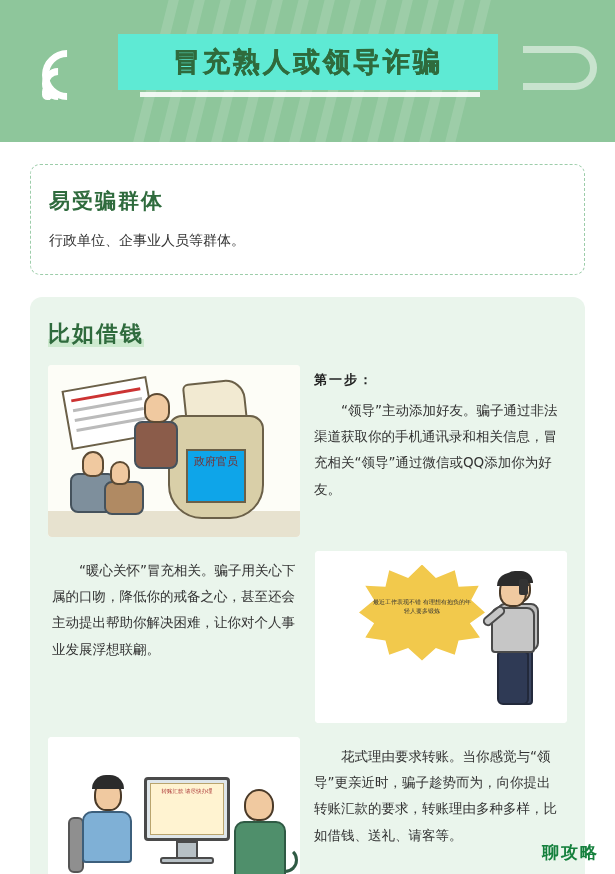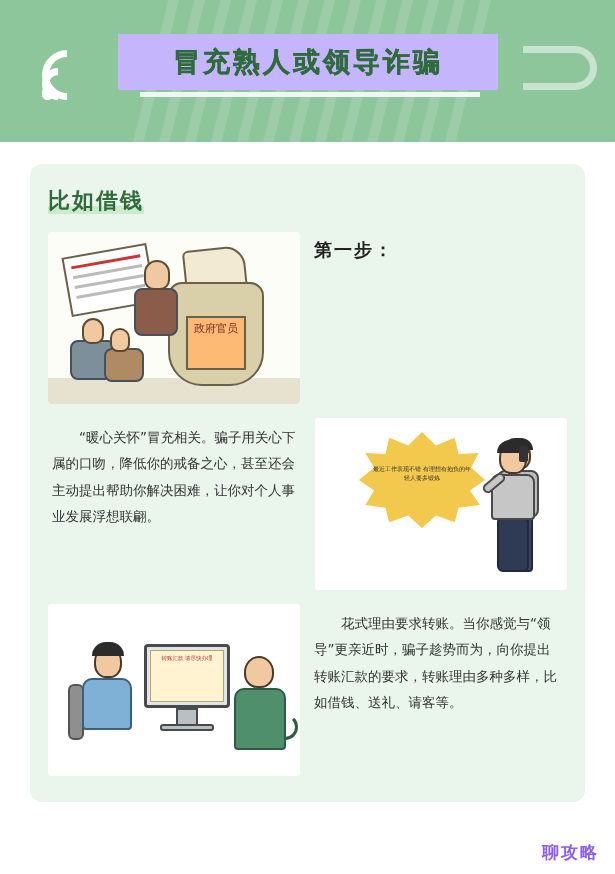--- a/index.html
+++ b/index.html
@@ -60,21 +60,21 @@
     background: #ffffff;
     border-radius: 50%;
   }
 
   .title-plate {
     position: absolute;
     left: 118px;
     top: 34px;
     width: 380px;
     height: 56px;
-    background: #c4b5fd;
+    background: #5eead4;
     display: flex;
     align-items: center;
     justify-content: center;
   }
   .title-text {
     font-size: 27px;
     font-weight: bold;
     letter-spacing: 3px;
     color: #2f6b3d;
     -webkit-text-stroke: 0.4px #2f6b3d;
@@ -175,55 +175,55 @@
     flex: 0 0 252px;
     overflow: hidden;
     position: relative;
   }
   .step-text-col {
     flex: 1;
     padding: 6px 4px 0 14px;
   }
   .step-text-col.left { padding: 6px 14px 0 4px; }
   .step-label {
-    font-size: 18px;
+    font-size: 13px;
     font-weight: bold;
     color: #222222;
     letter-spacing: 2px;
     margin-bottom: 8px;
     font-family: Liberation Serif, serif;
   }
   .step-para {
     font-size: 13.5px;
     color: #333333;
     line-height: 1.95;
     text-indent: 2em;
     font-family: "DejaVu Sans", "Liberation Sans", sans-serif;
   }
 
   .watermark {
     position: absolute;
     right: 16px;
     bottom: 10px;
     font-size: 17px;
-    color: #8b5cf6;
+    color: #15803d;
     font-weight: bold;
     letter-spacing: 2px;
     font-family: "DejaVu Sans", "Liberation Sans", sans-serif;
   }
 
   
   .art-bg { position: absolute; inset: 0; }
 
   
   .i1-bg { background: #fdfdf7; }
   .i1-ground { position:absolute; left:0; bottom:0; width:100%; height:26px; background:#e7e2cf; }
   .i1-bag { position:absolute; left:120px; bottom:18px; width:96px; height:104px; background:#d9cfa8; border-radius:14px 14px 34px 34px; border:2px solid #6b6048;}
   .i1-bag-top { position:absolute; left:136px; bottom:110px; width:62px; height:46px; background:#f2ead2; border:2px solid #6b6048; border-radius:6px 20px 4px 4px; transform:rotate(-6deg);}
-  .i1-bag-label { position:absolute; left:138px; bottom:34px; width:60px; height:54px; background:#fdba74; border:2px solid #6b6048; font-size:11px; color:#7a2f2f; text-align:center; line-height:1.3; padding-top:4px; font-family:"DejaVu Sans",sans-serif;}
+  .i1-bag-label { position:absolute; left:138px; bottom:34px; width:60px; height:54px; background:#0ea5e9; border:2px solid #6b6048; font-size:11px; color:#7a2f2f; text-align:center; line-height:1.3; padding-top:4px; font-family:"DejaVu Sans",sans-serif;}
   .i1-paper { position:absolute; left:18px; top:18px; width:86px; height:60px; background:#ffffff; border:2px solid #6b6048; transform:rotate(-10deg); }
   .i1-paper-lines { position:absolute; left:6px; top:8px; width:70px; height:3px; background:#c33; box-shadow:0 10px 0 #bbb, 0 20px 0 #bbb, 0 30px 0 #bbb;}
   .i1-head { position:absolute; width:26px; height:30px; background:#f0c9a0; border:2px solid #5c4a33; border-radius:13px 13px 10px 10px;}
   .i1-h1 { left:96px; top:28px; }
   .i1-h2 { left:34px; top:86px; width:22px; height:26px;}
   .i1-h3 { left:62px; top:96px; width:20px; height:24px;}
   .i1-body { position:absolute; background:#7e8f9c; border:2px solid #45525c; border-radius:8px;}
   .i1-b1 { left:86px; top:56px; width:44px; height:48px; background:#8b5c4a;}
   .i1-b2 { left:22px; top:108px; width:46px; height:40px;}
   .i1-b3 { left:56px; top:116px; width:40px; height:34px; background:#b08a63;}
@@ -293,20 +293,25 @@
 
     <div class="title-plate">
       <div class="title-text">冒充熟人或领导诈骗</div>
     </div>
     <div class="title-underline"></div>
     <div class="corner-hook"></div>
   </div>
 
   <div class="body-wrap">
 
+    <div class="section-dashed">
+      <div class="sec-title">易受骗群体</div>
+      <div class="sec-title-underline"></div>
+      <div class="sec-body-text">行政单位、企事业人员等群体。</div>
+    </div>
 
     <div class="section-green">
       <div class="sec2-title">
         <span class="hl"></span><span class="txt">比如借钱</span>
       </div>
 
       
       <div class="step-row">
         <div class="illus i1-bg">
           <div class="art-bg i1-bg"></div>
@@ -319,20 +324,21 @@
           <div class="i1-bag-label">政府官员</div>
           <div class="i1-body i1-b1"></div>
           <div class="i1-head i1-h1"></div>
           <div class="i1-body i1-b2"></div>
           <div class="i1-head i1-h2"></div>
           <div class="i1-body i1-b3"></div>
           <div class="i1-head i1-h3"></div>
         </div>
         <div class="step-text-col">
           <div class="step-label">第一步：</div>
+          <div class="step-para">“领导”主动添加好友。骗子通过非法渠道获取你的手机通讯录和相关信息，冒充相关“领导”通过微信或QQ添加你为好友。</div>
         </div>
       </div>
 
       
       <div class="step-row">
         <div class="step-text-col left">
           <div class="step-para">“暖心关怀”冒充相关。骗子用关心下属的口吻，降低你的戒备之心，甚至还会主动提出帮助你解决困难，让你对个人事业发展浮想联翩。</div>
         </div>
         <div class="illus i2-bg">
           <div class="art-bg i2-bg"></div>

